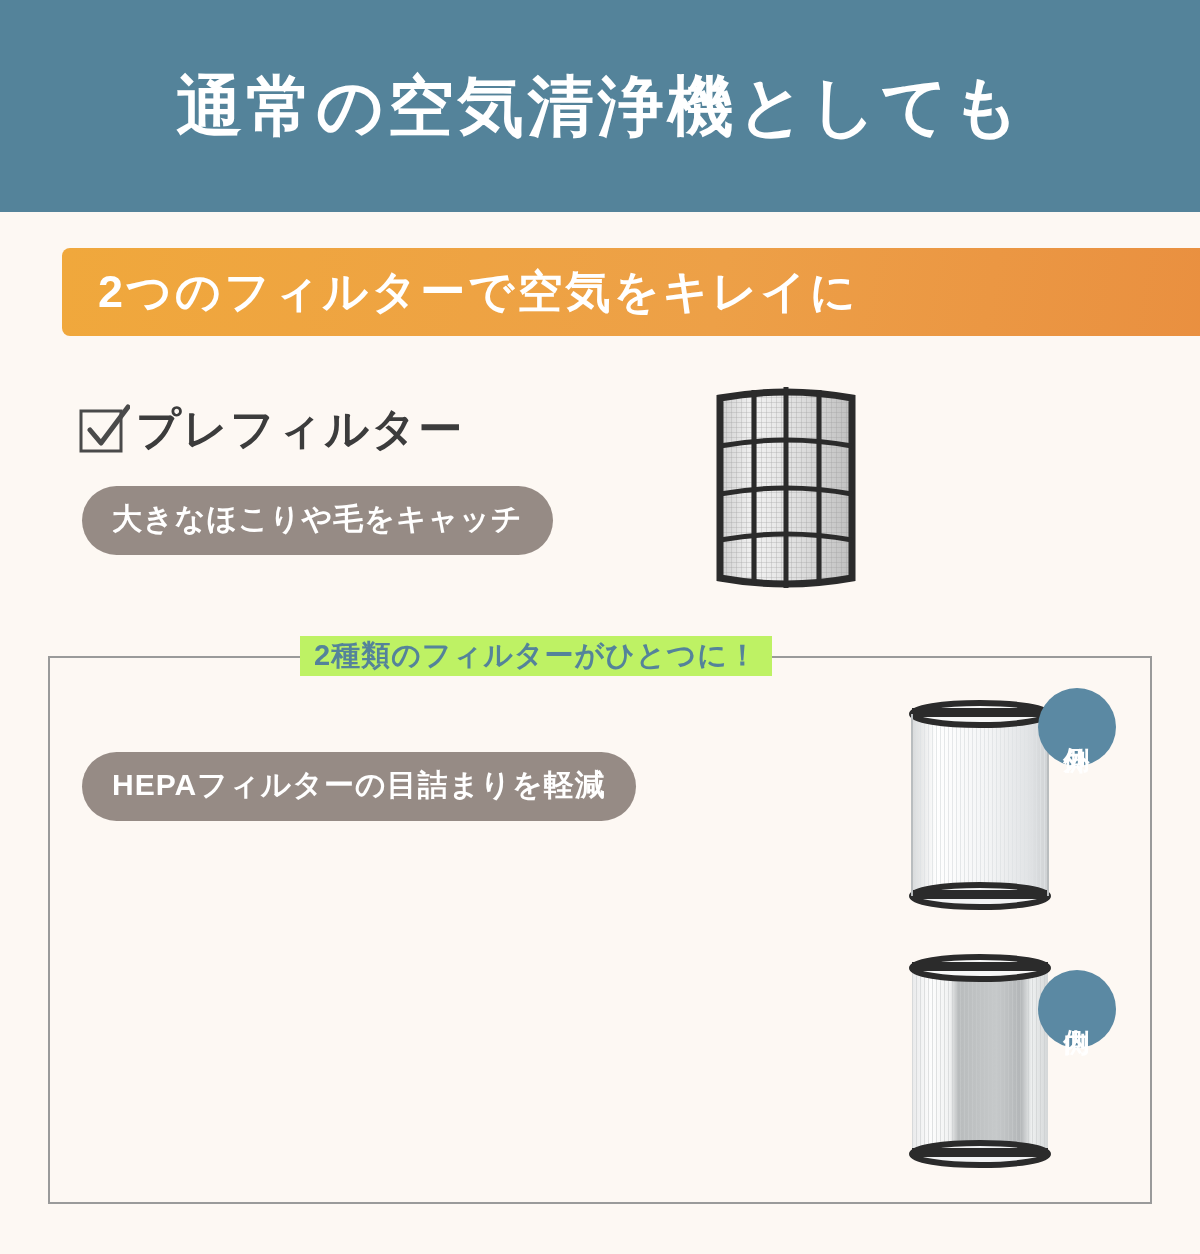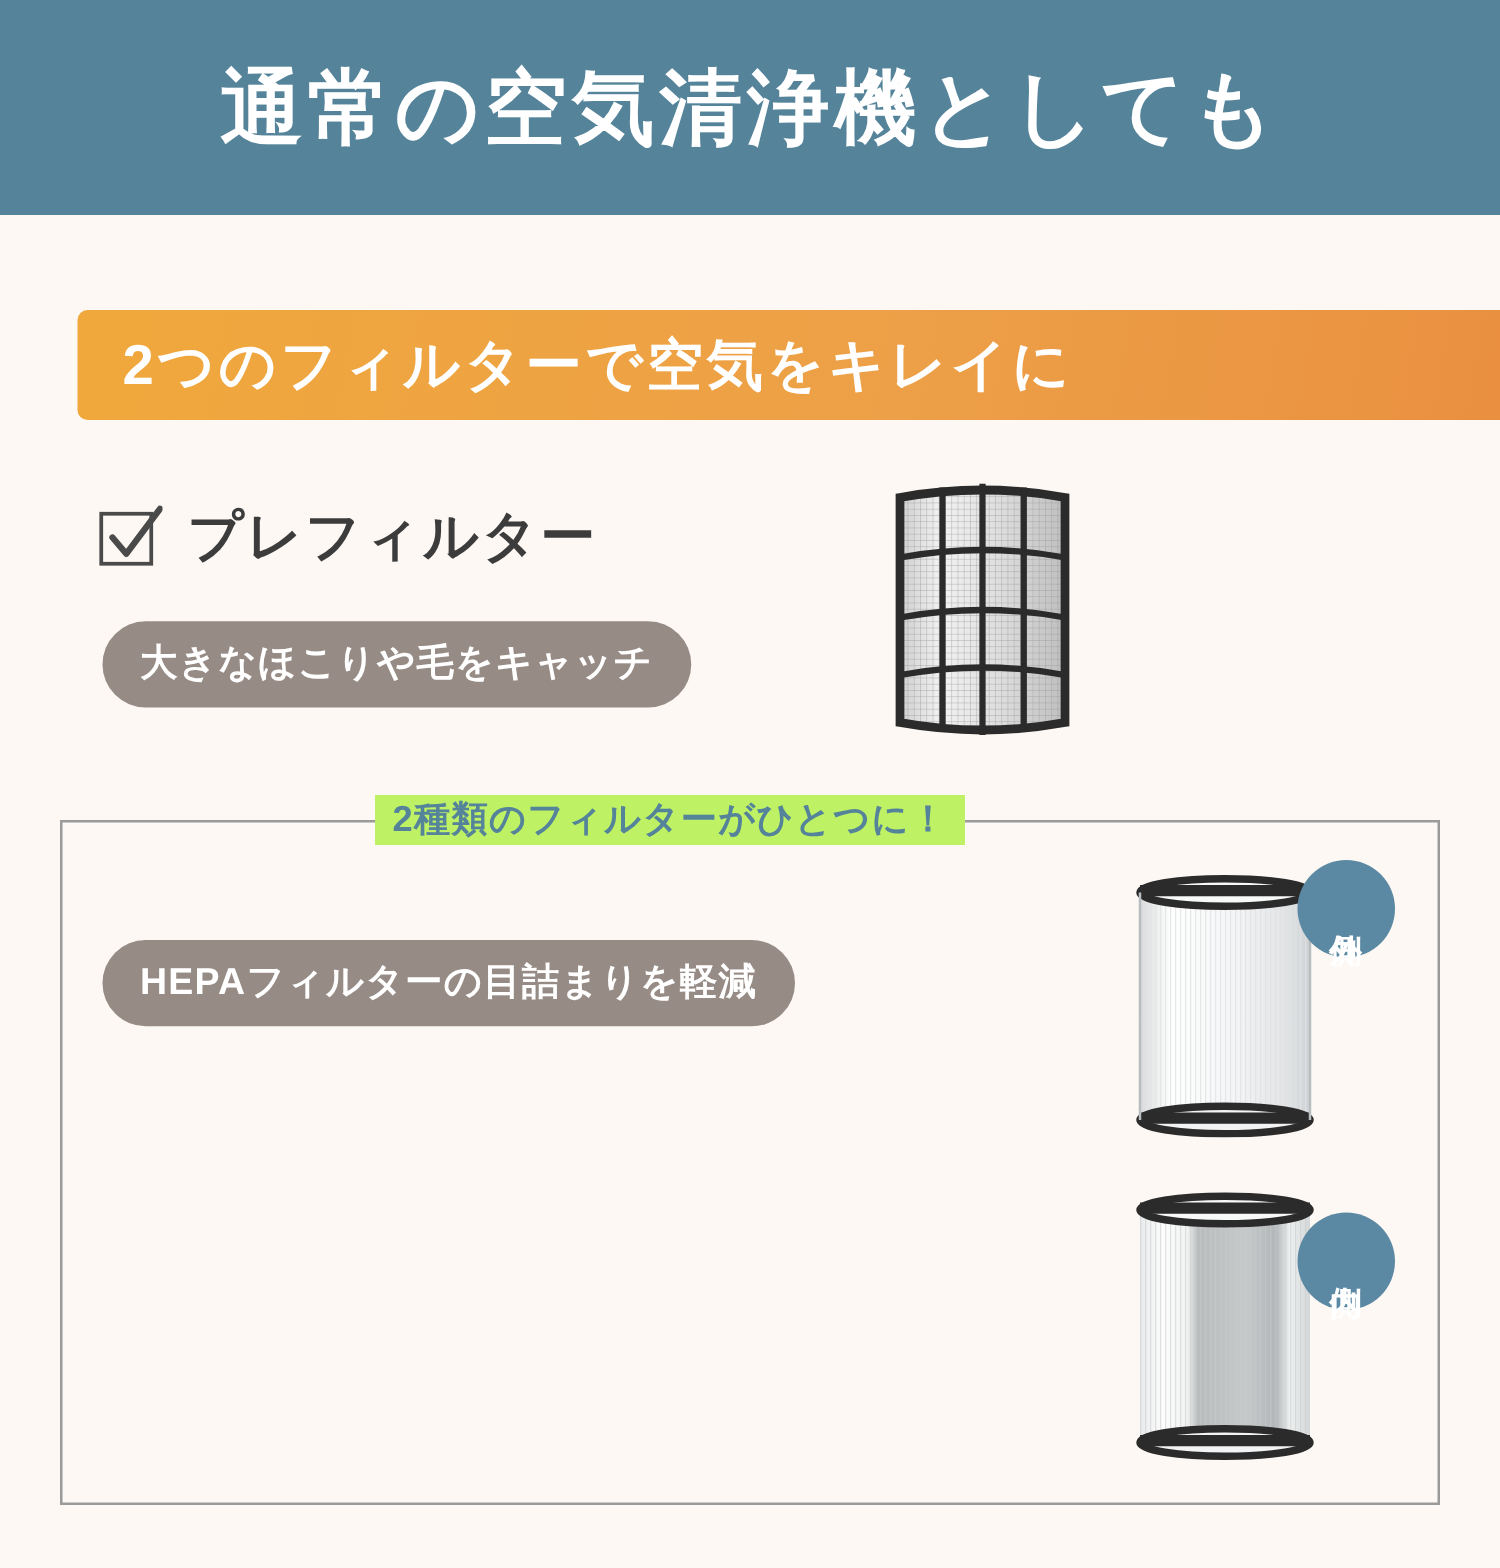--- a/index.html
+++ b/index.html
@@ -11,21 +11,21 @@
     height: 1254px;
     background: #fdf8f3;
     font-family: "Liberation Sans", sans-serif;
     overflow: hidden;
     position: relative;
   }
 
   
   .header-band {
     width: 1200px;
-    height: 172px;
+    height: 212px;
     background: #54839a;
     display: flex;
     align-items: center;
     justify-content: center;
     box-sizing: border-box;
   }
   .header-title {
     color: #ffffff;
     font-size: 66px;
     font-weight: bold;
@@ -53,21 +53,21 @@
     font-size: 45px;
     font-weight: bold;
     letter-spacing: 3px;
     white-space: nowrap;
   }
 
   
   .check-row {
     display: flex;
     align-items: center;
-    gap: 20px;
+    gap: 6px;
   }
   .check-icon {
     width: 52px;
     height: 52px;
     flex: 0 0 52px;
     position: relative;
   }
   .check-icon svg { display: block; }
 
   .check-label {
@@ -90,21 +90,21 @@
     padding: 13px 30px 15px 30px;
     white-space: nowrap;
   }
 
   
   .prefilter-block {
     position: absolute;
     left: 78px;
     top: 400px;
   }
-  .prefilter-block .pill { margin-top: 38px; margin-left: 4px; }
+  .prefilter-block .pill { margin-top: 27px; margin-left: 4px; }
 
   
   .prefilter-img {
     position: absolute;
     left: 706px;
     top: 382px;
     width: 160px;
     height: 212px;
   }
 

